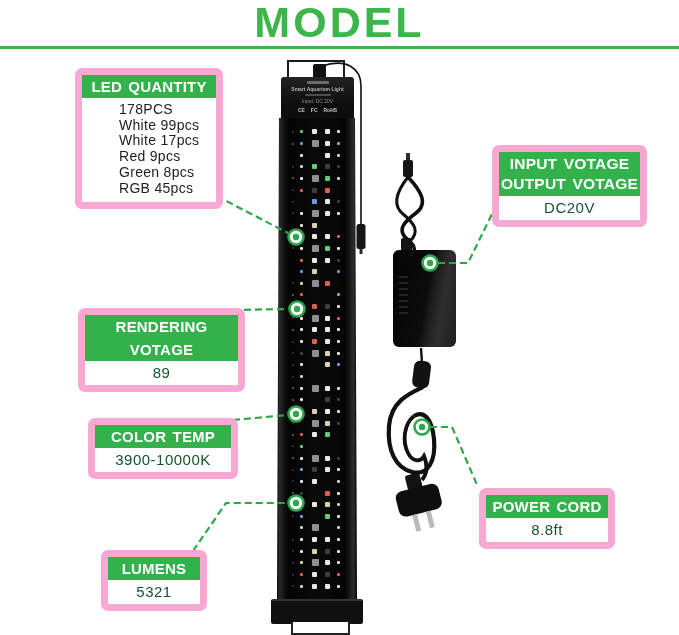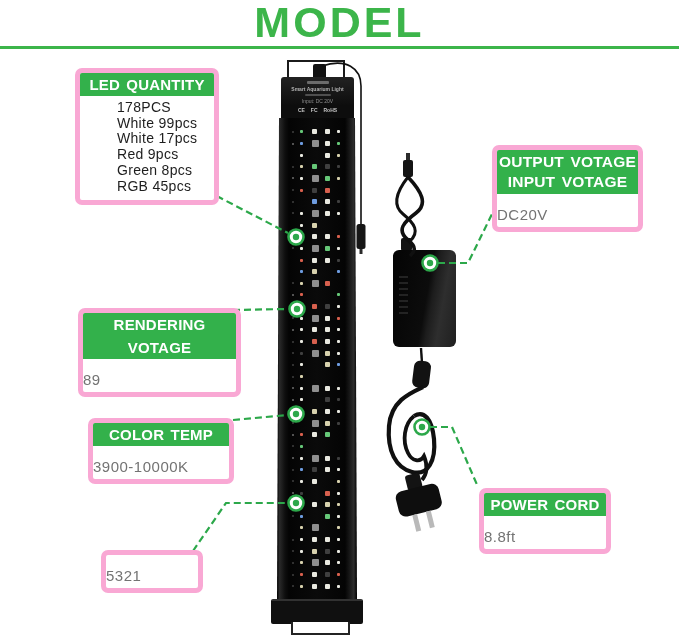--- a/index.html
+++ b/index.html
@@ -6,25 +6,25 @@
   .canvas{position:relative;width:679px;height:635px;background:#fff;overflow:hidden;
           font-family:"Liberation Sans",sans-serif;}
   :root{--green:#33b14b;--dash:#2ca84a;--title:#3cb54a;}
 
   
   .page-title{position:absolute;left:0;top:-2px;width:100%;text-align:center;
     font-size:43px;font-weight:900;letter-spacing:3px;color:var(--title);}
   .title-rule{position:absolute;left:0;top:46px;width:100%;height:3px;background:var(--title);}
 
   
-  .callout{position:absolute;background:#fff;border:5px solid #f9a8d4;border-radius:7px;overflow:hidden;}
+  .callout{position:absolute;background:#fff;border:7px solid #f9a8d4;border-radius:7px;overflow:hidden;}
   .co-head{background:var(--green);color:#fff;font-weight:700;text-align:center;
     font-size:15px;line-height:23px;word-spacing:2px;letter-spacing:.2px;}
   .co-head.two{line-height:20px;padding:2px 0;font-size:15.5px;}
-  .co-val{color:#737373;font-size:15px;line-height:24px;letter-spacing:.5px;margin-top:9px;}
+  .co-val{color:#14532d;text-align:center;font-size:15px;line-height:24px;letter-spacing:.5px;}
   .co-list{padding:4px 4px 6px 37px;color:#1e1e1e;font-size:14px;line-height:15.7px;letter-spacing:.3px;}
 
   
   .bracket-top{position:absolute;left:287px;top:60px;width:54px;height:18px;border:2px solid #1b1b1b;background:#fff;}
   .bracket-conn{position:absolute;left:313px;top:64px;width:13px;height:15px;background:#111;border-radius:2px;}
   .cap-top{position:absolute;left:281px;top:77px;width:73px;height:41px;border-radius:3px 3px 0 0;
     background:linear-gradient(#222,#0d0d0d 70%);}
   .cap-label{padding-top:4px;display:flex;flex-direction:column;align-items:center;gap:2px;}
   .lbl-bar{width:22px;height:3px;background:#6b6b6b;border-radius:1px;}
   .lbl-bar.small{width:26px;height:2px;background:#4e4e4e;}
@@ -331,27 +331,28 @@
     <div class="co-head">RENDERING VOTAGE</div>
     <div class="co-val">89</div>
   </div>
 
   <div class="callout" style="left:88px;top:418px;width:136px;">
     <div class="co-head">COLOR TEMP</div>
     <div class="co-val">3900-10000K</div>
   </div>
 
   <div class="callout" style="left:101px;top:550px;width:92px;">
+    <div class="co-head">LUMENS</div>
     <div class="co-val">5321</div>
   </div>
 
   <div class="callout" style="left:492px;top:145px;width:141px;">
     <div class="co-head two">
+      <div>INPUT VOTAGE</div>
       <div>OUTPUT VOTAGE</div>
-      <div>INPUT VOTAGE</div>
     </div>
     <div class="co-val">DC20V</div>
   </div>
 
   <div class="callout" style="left:479px;top:488px;width:122px;">
     <div class="co-head">POWER CORD</div>
     <div class="co-val">8.8ft</div>
   </div>
 
 </div>

